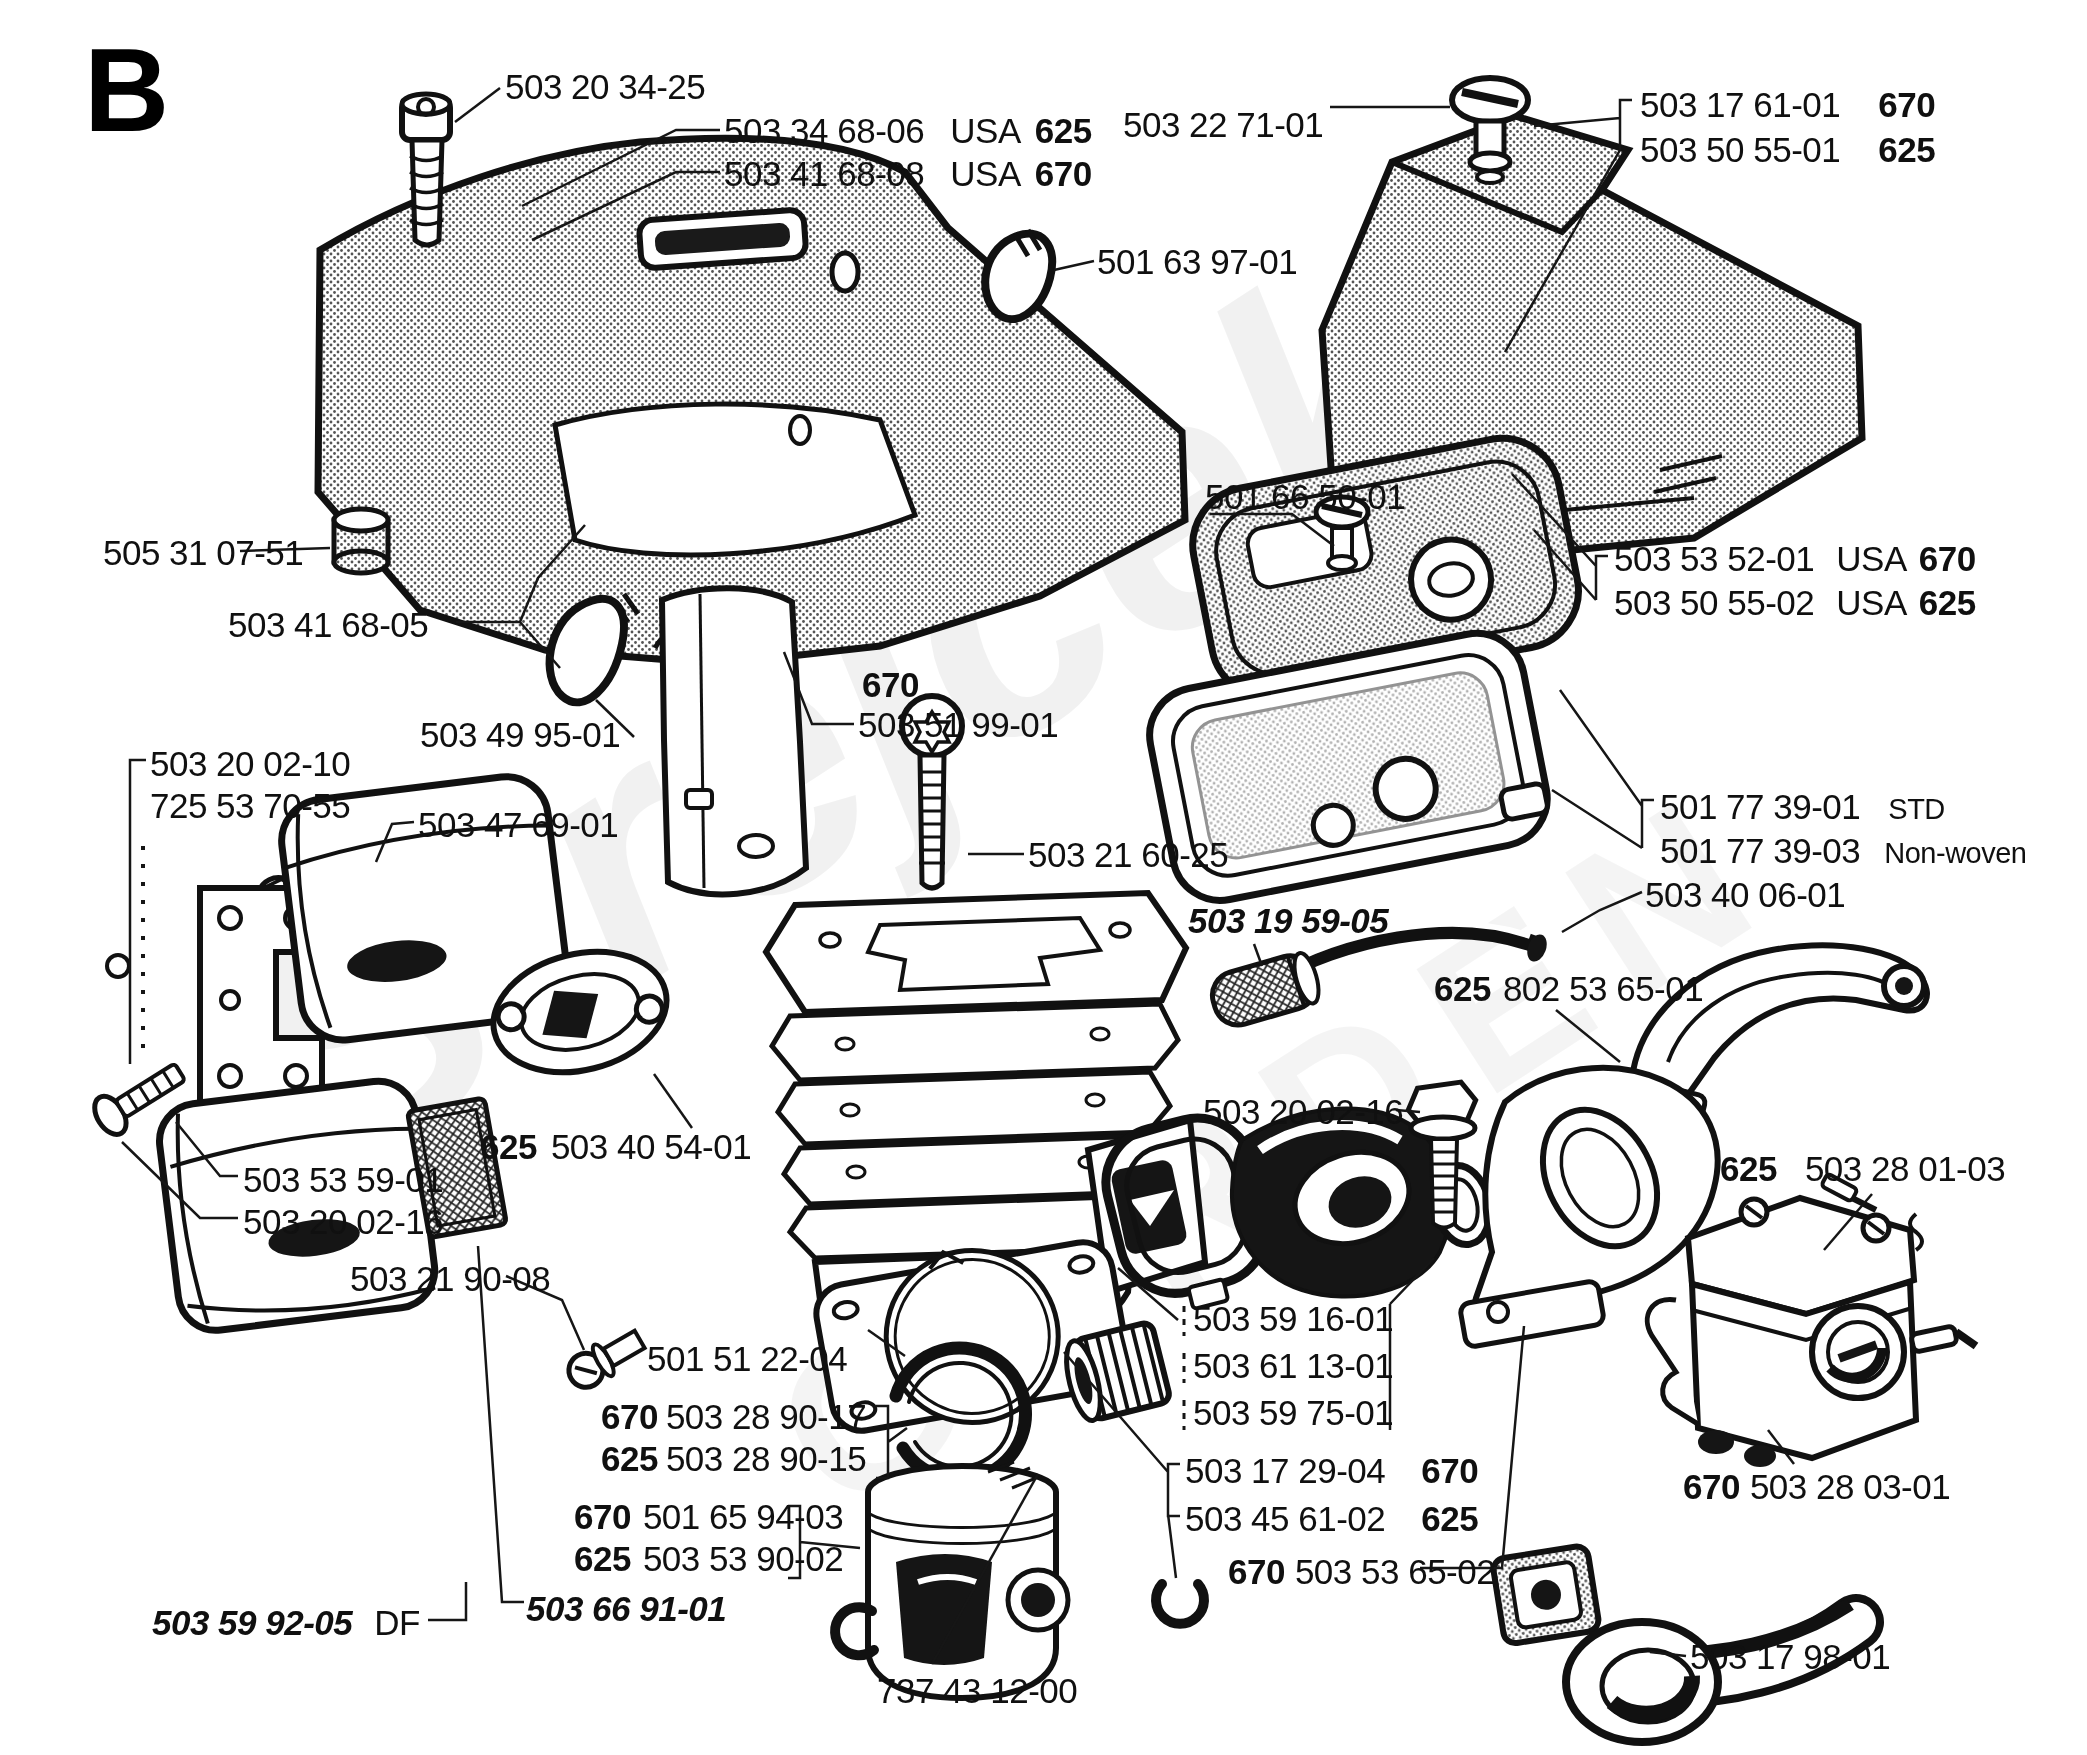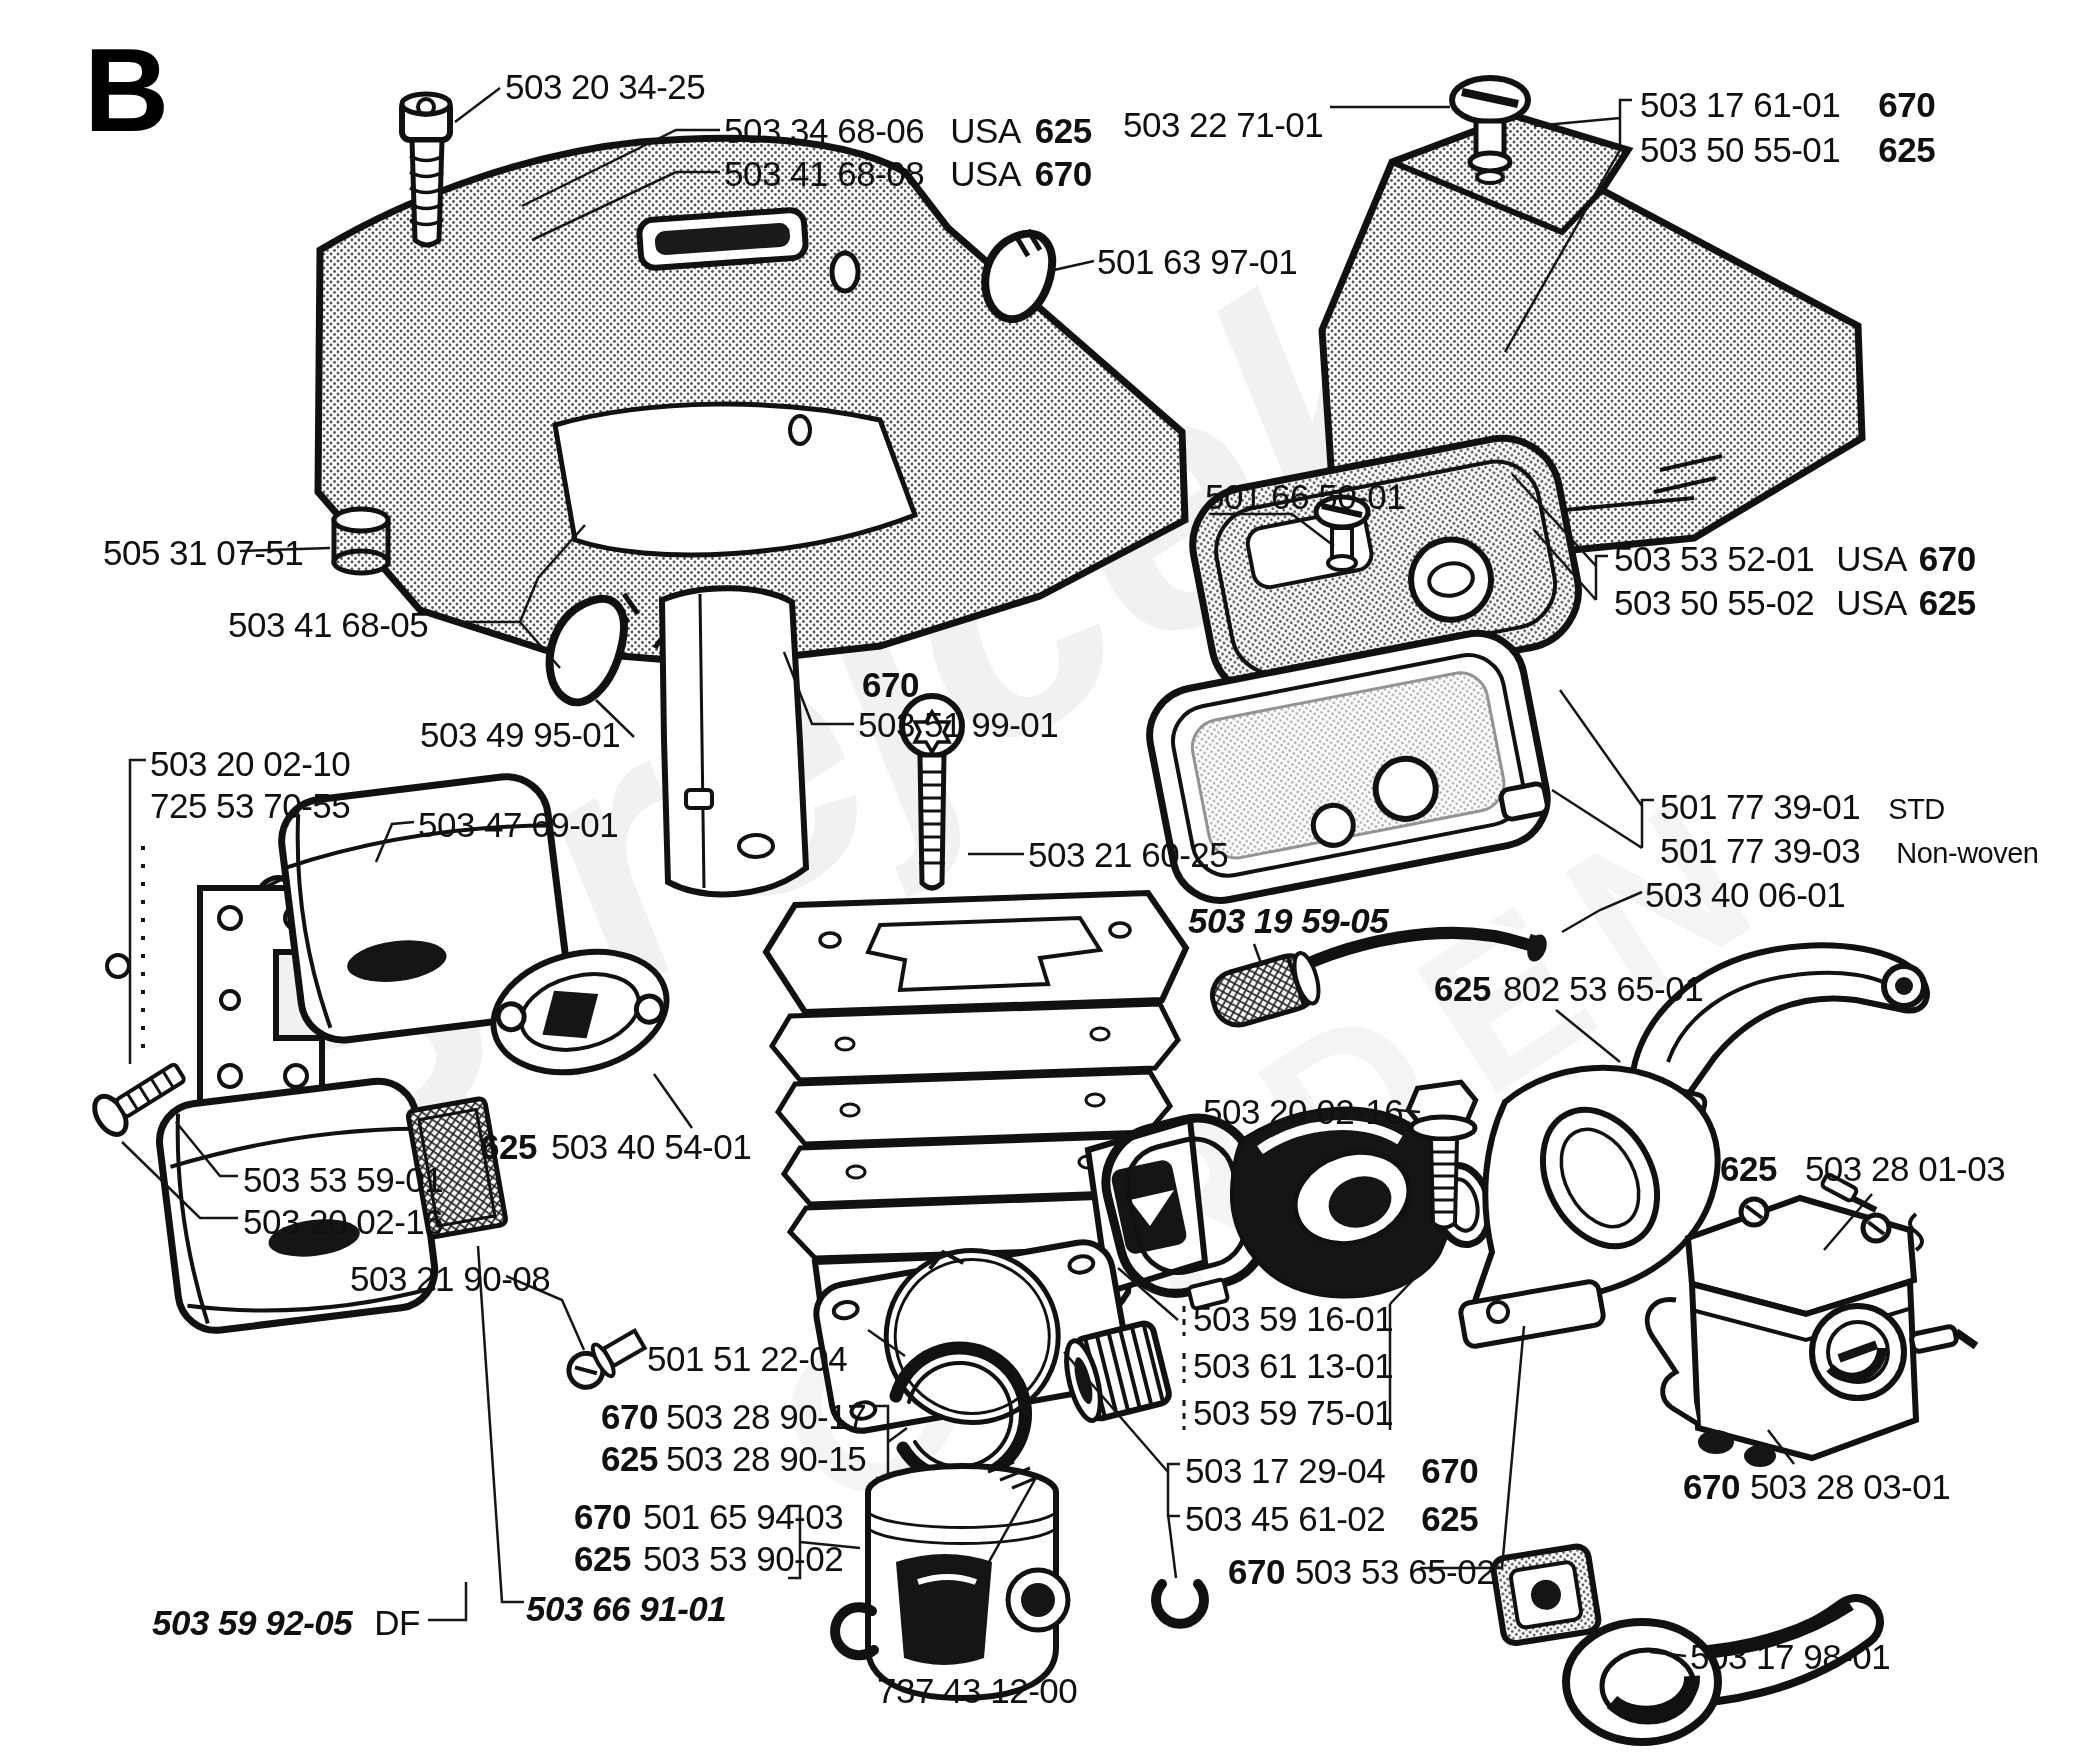--- a/index.html
+++ b/index.html
@@ -390,21 +390,21 @@
       <div class="plabel" style="left: 103px; top: 534px;"><span class="seg n">505 31 07-51</span></div>
       <div class="plabel" style="left: 228px; top: 606px;"><span class="seg n">503 41 68-05</span></div>
       <div class="plabel" style="left: 420px; top: 716px;"><span class="seg n">503 49 95-01</span></div>
       <div class="plabel" style="left: 150px; top: 745px;"><span class="seg n">503 20 02-10</span></div>
       <div class="plabel" style="left: 150px; top: 787px;"><span class="seg n">725 53 70-55</span></div>
       <div class="plabel" style="left: 418px; top: 806px;"><span class="seg n">503 47 69-01</span></div>
       <div class="plabel" style="left: 862px; top: 666px;"><span class="seg b">670</span></div>
       <div class="plabel" style="left: 858px; top: 706px;"><span class="seg n">503 51 99-01</span></div>
       <div class="plabel" style="left: 1028px; top: 836px;"><span class="seg n">503 21 60-25</span></div>
       <div class="plabel" style="left: 1660px; top: 788px;"><span class="seg n">501 77 39-01</span><span class="seg s" style="margin-left: 28px;">STD</span></div>
-      <div class="plabel" style="left: 1660px; top: 832px;"><span class="seg n">501 77 39-03</span><span class="seg s" style="margin-left: 36px;">Non-woven</span></div>
+      <div class="plabel" style="left: 1660px; top: 832px;"><span class="seg n">501 77 39-03</span><span class="seg s" style="margin-left: 24px;">Non-woven</span></div>
       <div class="plabel" style="left: 1645px; top: 876px;"><span class="seg n">503 40 06-01</span></div>
       <div class="plabel" style="left: 1188px; top: 902px;"><span class="seg bi">503 19 59-05</span></div>
       <div class="plabel" style="left: 1434px; top: 970px;"><span class="seg b">625</span><span class="seg n" style="margin-left: 12px;">802 53 65-01</span></div>
       <div class="plabel" style="left: 480px; top: 1128px;"><span class="seg b">625</span><span class="seg n" style="margin-left: 14px;">503 40 54-01</span></div>
       <div class="plabel" style="left: 243px; top: 1161px;"><span class="seg n">503 53 59-01</span></div>
       <div class="plabel" style="left: 243px; top: 1203px;"><span class="seg n">503 20 02-16</span></div>
       <div class="plabel" style="left: 350px; top: 1260px;"><span class="seg n">503 21 90-08</span></div>
       <div class="plabel" style="left: 1203px; top: 1093px;"><span class="seg n">503 20 02-16</span></div>
       <div class="plabel" style="left: 1720px; top: 1150px;"><span class="seg b">625</span><span class="seg n" style="margin-left: 28px;">503 28 01-03</span></div>
       <div class="plabel" style="left: 1193px; top: 1300px;"><span class="seg n">503 59 16-01</span></div>

